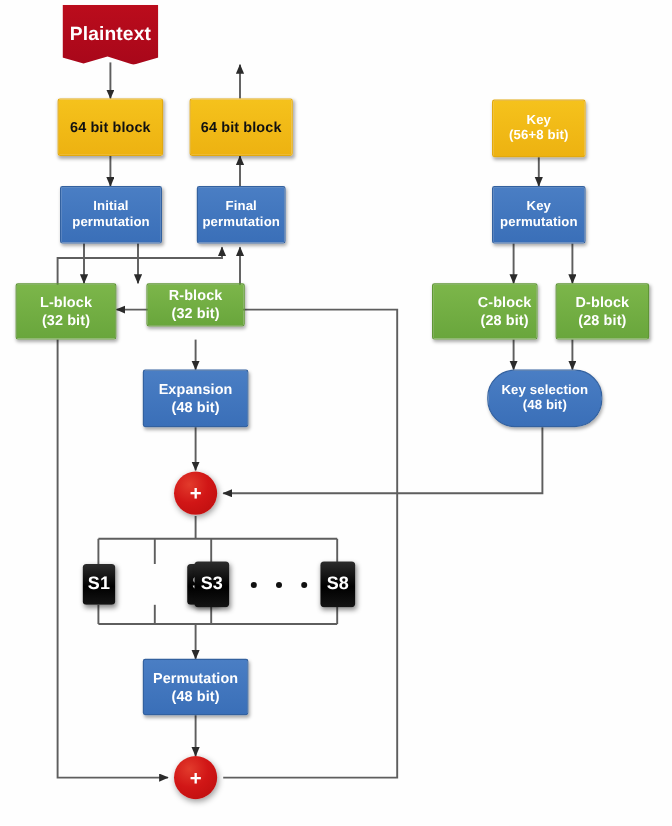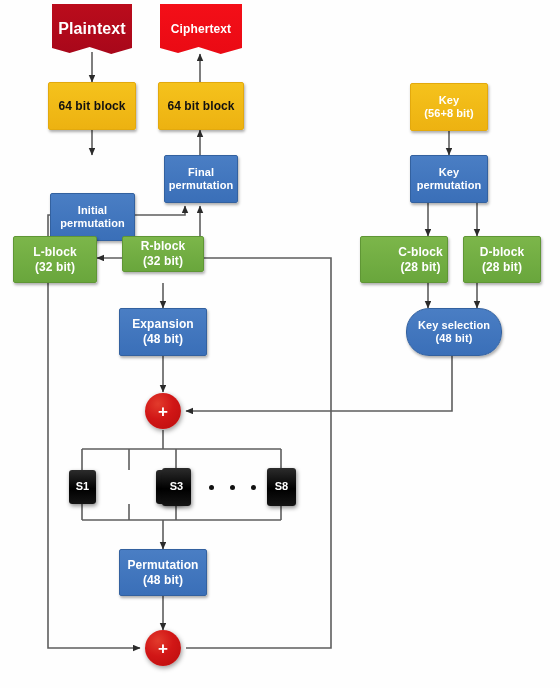--- a/index.html
+++ b/index.html
@@ -65,21 +65,21 @@
     background: linear-gradient(180deg,#4a7ec4 0%, #3a6fb8 100%);
     border: 1px solid #33619f;
   }
   .green {
     background: linear-gradient(180deg,#7cb64a 0%, #69a63c 100%);
     border: 1px solid #5f9635;
   }
   .sbox {
     background: linear-gradient(180deg,#2c2c2c 0%, #000000 55%, #141414 100%);
     border-radius: 3px;
-    font-size: 11px;
+    font-size: 15px;
     box-shadow: 1px 2px 4px rgba(0,0,0,.45);
     text-align: right;
   }
   .xor {
     position: absolute;
     border-radius: 50%;
     background: radial-gradient(circle at 36% 30%, #e23b2c 0%, #d11616 45%, #b90d0d 100%);
     box-shadow: 1px 2px 5px rgba(0,0,0,.40);
     z-index: 4;
   }
@@ -174,33 +174,30 @@
       <path d="M48,283 L48,648 L140,648" marker-end="url(#arw)"></path>
 
       <path d="M186,648 L331,648 L331,258 L192,258" marker-end="url(#arw)"></path>
     </g>
   </svg>
 
   <div class="node doc-dark flag" style="left:52px;  top:4px;   width:80px;  height:50px; font-size:16px;">
     <span class="l1">Plaintext</span>
   </div>
 
-  <div class="node doc-bright flag" style="left:160px; top:4px;  width:82px;  height:50px; font-size:12px;">
-    <span class="l1">Ciphertext</span>
-  </div>
 
   <div class="node amber" style="left:48px;  top:82px; width:88px; height:48px; font-size:12px;">
     <span class="l1">64 bit block</span>
   </div>
 
   <div class="node amber" style="left:158px; top:82px; width:86px; height:48px; font-size:12px;">
     <span class="l1">64 bit block</span>
   </div>
 
-  <div class="node blue" style="left:50px;  top:155px; width:85px; height:48px; font-size:11px;margin-top:38px;">
+  <div class="node blue" style="left:50px;  top:155px; width:85px; height:48px; font-size:11px;">
     <span class="l1">Initial</span>
     <span class="l2">permutation</span>
   </div>
 
   <div class="node blue" style="left:164px; top:155px; width:74px; height:48px; font-size:11px;">
     <span class="l1">Final</span>
     <span class="l2">permutation</span>
   </div>
 
   <div class="node green" style="left:13px;  top:236px; width:84px; height:47px; font-size:12px;">

